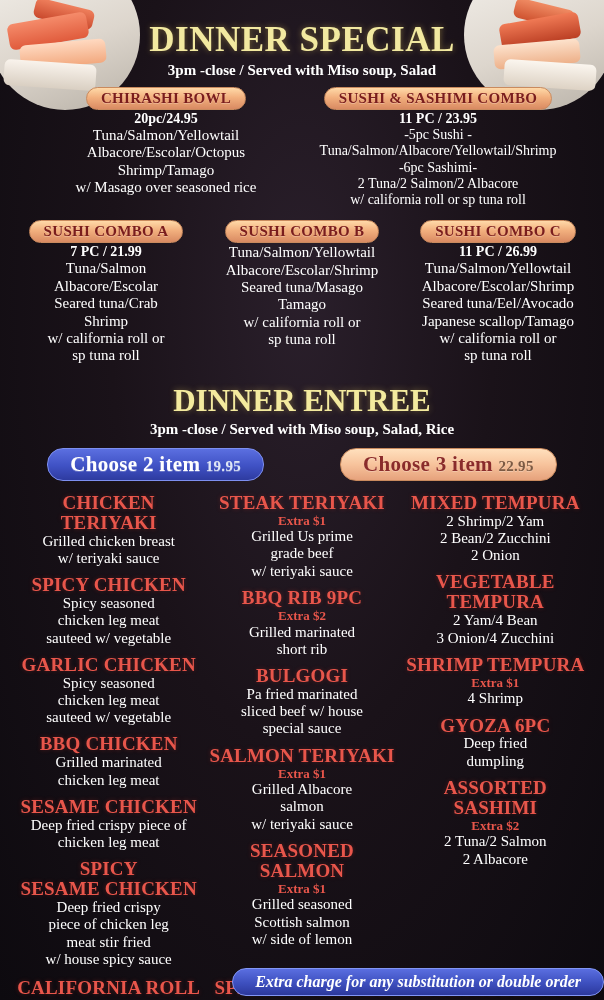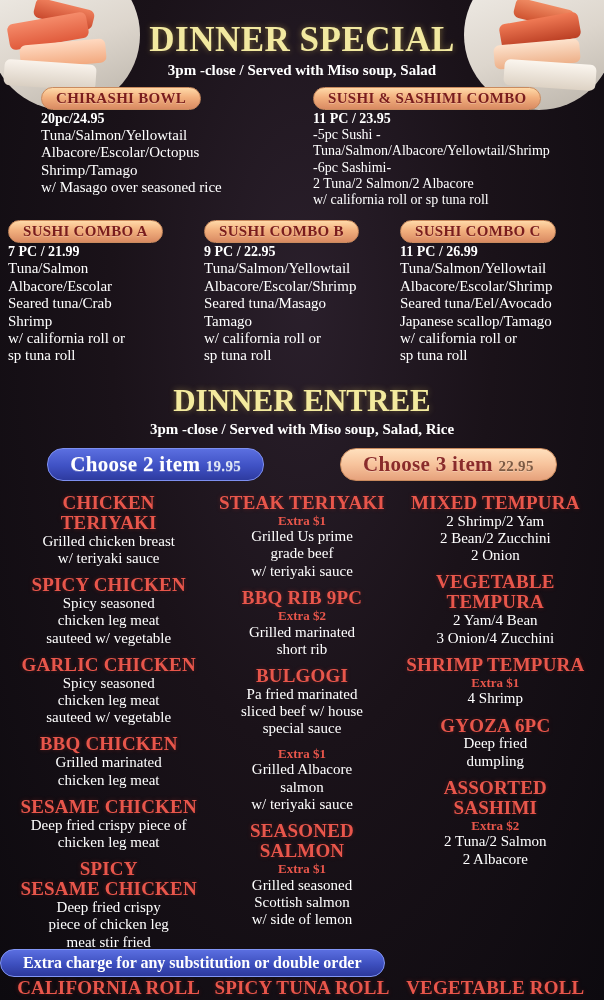--- a/index.html
+++ b/index.html
@@ -107,21 +107,21 @@
 
   
   .row1 {
     position: relative;
     margin-top: 8px;
     display: flex;
     justify-content: center;
     gap: 22px;
     padding: 0 10px;
   }
-  .combo { text-align: left; width: 250px; }
+  .combo { text-align: center; width: 250px; }
   .combo .pillwrap { margin-bottom: 1px; }
   .combo .lead {
     color: #ffffff; font-size: 14px; font-weight: bold; line-height: 1.15;
   }
   .combo .lines {
     color: #ffffff; font-size: 15px; line-height: 1.16;
   }
 
   
   .row2 {
@@ -185,22 +185,22 @@
     justify-content: center;
     gap: 4px;
     padding: 0 14px;
   }
   .rolls .col { width: 192px; }
   .rolls h3 { font-size: 19px; }
 
   
   .footer {
     position: absolute;
-    left: 0; right: 0; bottom: 23px;
-    display: flex; justify-content: flex-start;
+    left: 0; right: 0; bottom: 4px;
+    display: flex; justify-content: flex-end; font-style: italic;
   }
   .footer .bar {
     background: linear-gradient(180deg,#5a6ee0 0%, #3d4fbe 55%, #2c389c 100%);
     border: 1px solid #8296f5;
     border-radius: 16px;
     color: #ffffff;
     font-size: 16px;
     font-weight: bold;
     padding: 4px 22px;
     white-space: nowrap;
@@ -255,21 +255,20 @@
       <div class="lead">7 PC / 21.99</div>
       <div class="lines" style="white-space:pre-line">Tuna/Salmon
 Albacore/Escolar
 Seared tuna/Crab
 Shrimp
 w/ california roll or
 sp tuna roll</div>
     </div>
     <div class="combo">
       <div class="pillwrap"><span class="pill">SUSHI COMBO B</span></div>
-      <div class="lead">9 PC / 22.95</div>
       <div class="lines" style="white-space:pre-line">Tuna/Salmon/Yellowtail
 Albacore/Escolar/Shrimp
 Seared tuna/Masago
 Tamago
 w/ california roll or
 sp tuna roll</div>
     </div>
     <div class="combo">
       <div class="pillwrap"><span class="pill">SUSHI COMBO C</span></div>
       <div class="lead">11 PC / 26.99</div>
@@ -349,20 +348,21 @@
           <p style="white-space:pre-line">Grilled marinated
 short rib</p>
         </div>
       <div class="item">
           <h3 style="white-space:pre-line">BULGOGI</h3>
           <p style="white-space:pre-line">Pa fried marinated
 sliced beef w/ house
 special sauce</p>
         </div>
       <div class="item">
+          <h3 style="white-space:pre-line">SALMON TERIYAKI</h3>
           <div class="extra">Extra $1</div>
           <p style="white-space:pre-line">Grilled Albacore
 salmon
 w/ teriyaki sauce</p>
         </div>
       <div class="item">
           <h3 style="white-space:pre-line">SEASONED
 SALMON</h3>
           <div class="extra">Extra $1</div>
           <p style="white-space:pre-line">Grilled seasoned

